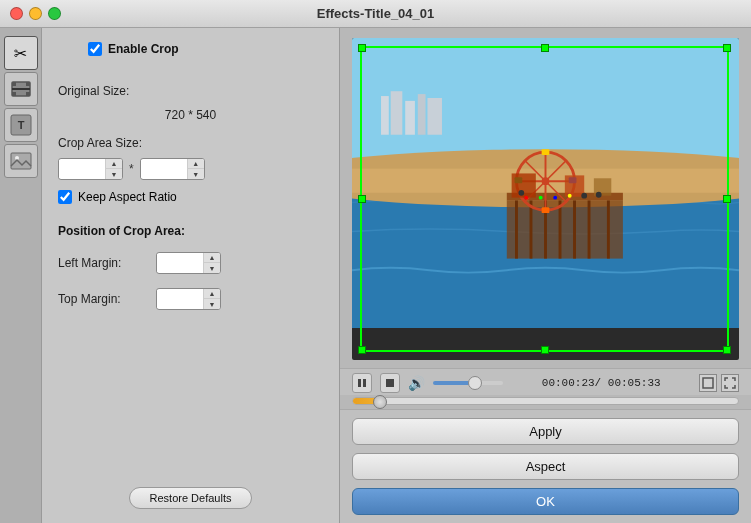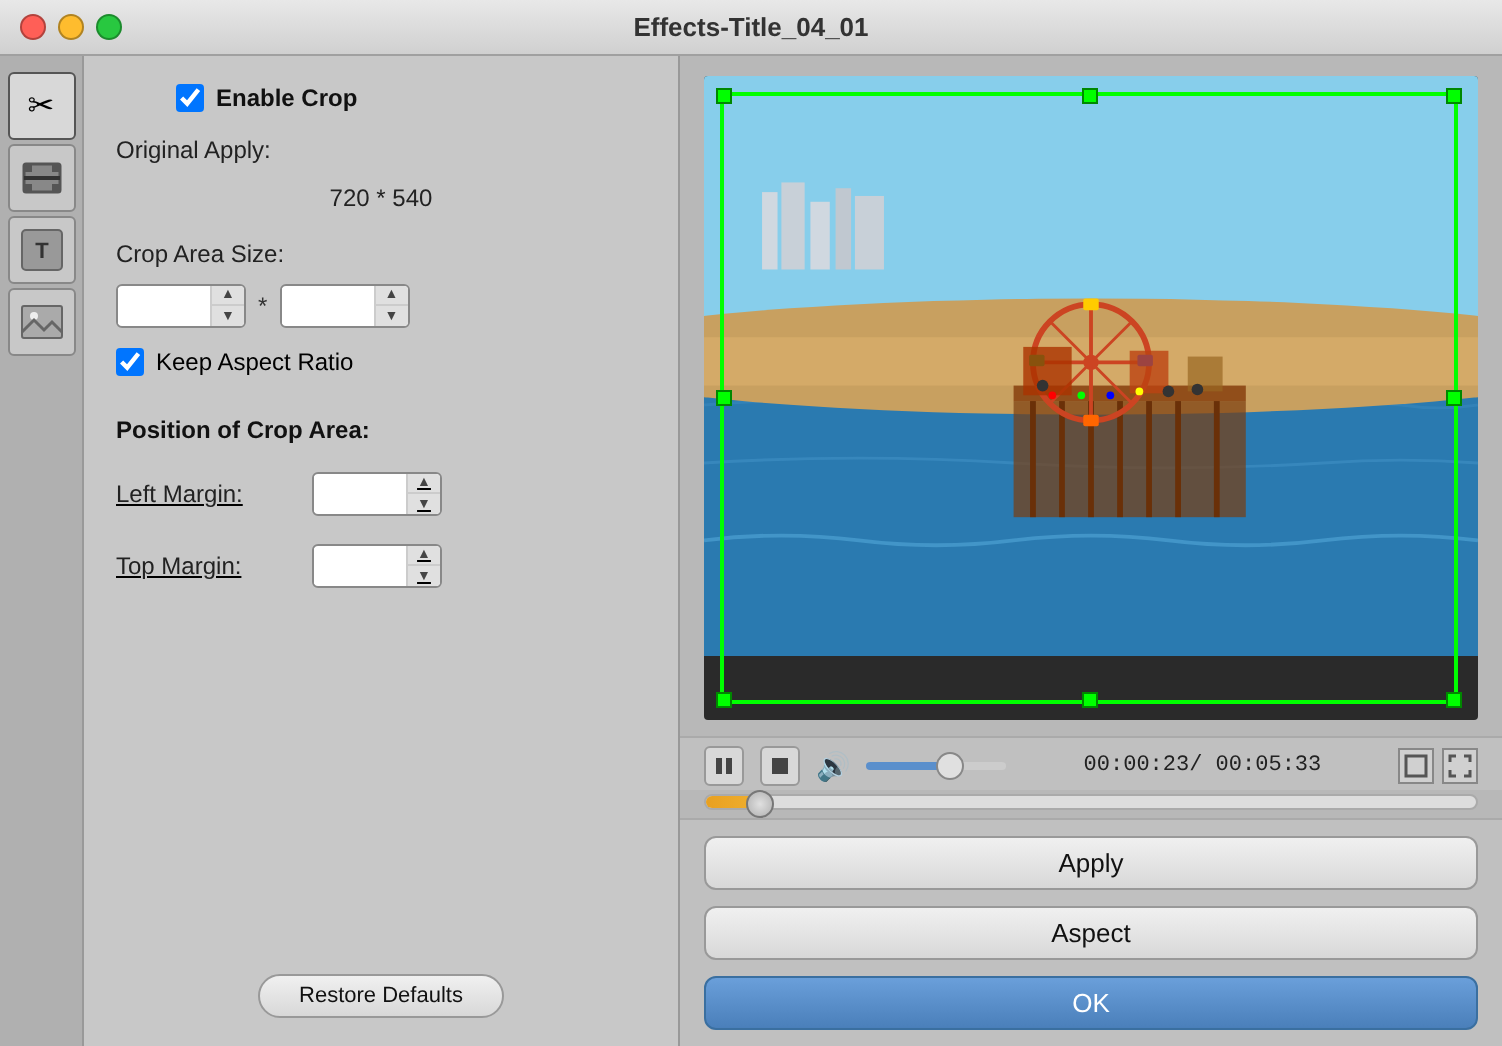--- a/index.html
+++ b/index.html
@@ -89,21 +89,21 @@
       display: flex;
       flex-direction: column;
       gap: 8px;
       border-right: 1px solid #999;
     }
 
     .enable-crop-row {
       display: flex;
       align-items: flex-start;
       gap: 6px;
-      margin-bottom: 4px;
+      margin-bottom: 20px;
       padding-left: 30px;
     }
     .enable-crop-row input[type="checkbox"] {
       width: 14px;
       height: 14px;
     }
     .enable-crop-label {
       font-weight: bold;
       font-size: 12px;
       color: #111;
@@ -189,21 +189,20 @@
       color: #111;
       margin-top: 4px;
       margin-bottom: 6px;
     }
 
     .margin-row {
       display: flex;
       align-items: center;
       gap: 8px;
       margin-bottom: 6px;
-      text-decoration: underline;
     }
     .margin-label {
       font-size: 12px;
       color: #222;
       width: 90px;
     }
 
     .restore-defaults-area {
       margin-top: auto;
       display: flex;
@@ -432,21 +431,21 @@
     </div>
   </div>
 
   <div class="left-panel">
 
     <div class="enable-crop-row">
       <input type="checkbox" checked="" style="">
       <span class="enable-crop-label">Enable Crop</span>
     </div>
 
-    <div class="section-label">Original Apply:</div>
+    <div class="section-label">Original Size:</div>
     <div class="original-size-value">720 * 540</div>
 
     <div class="section-label">Crop Area Size:</div>
     <div class="crop-area-row">
       <div class="number-input-group">
         <input type="text" style="">
         <div class="spinner-btns">
           <button class="spinner-btn">▲</button>
           <button class="spinner-btn">▼</button>
         </div>

